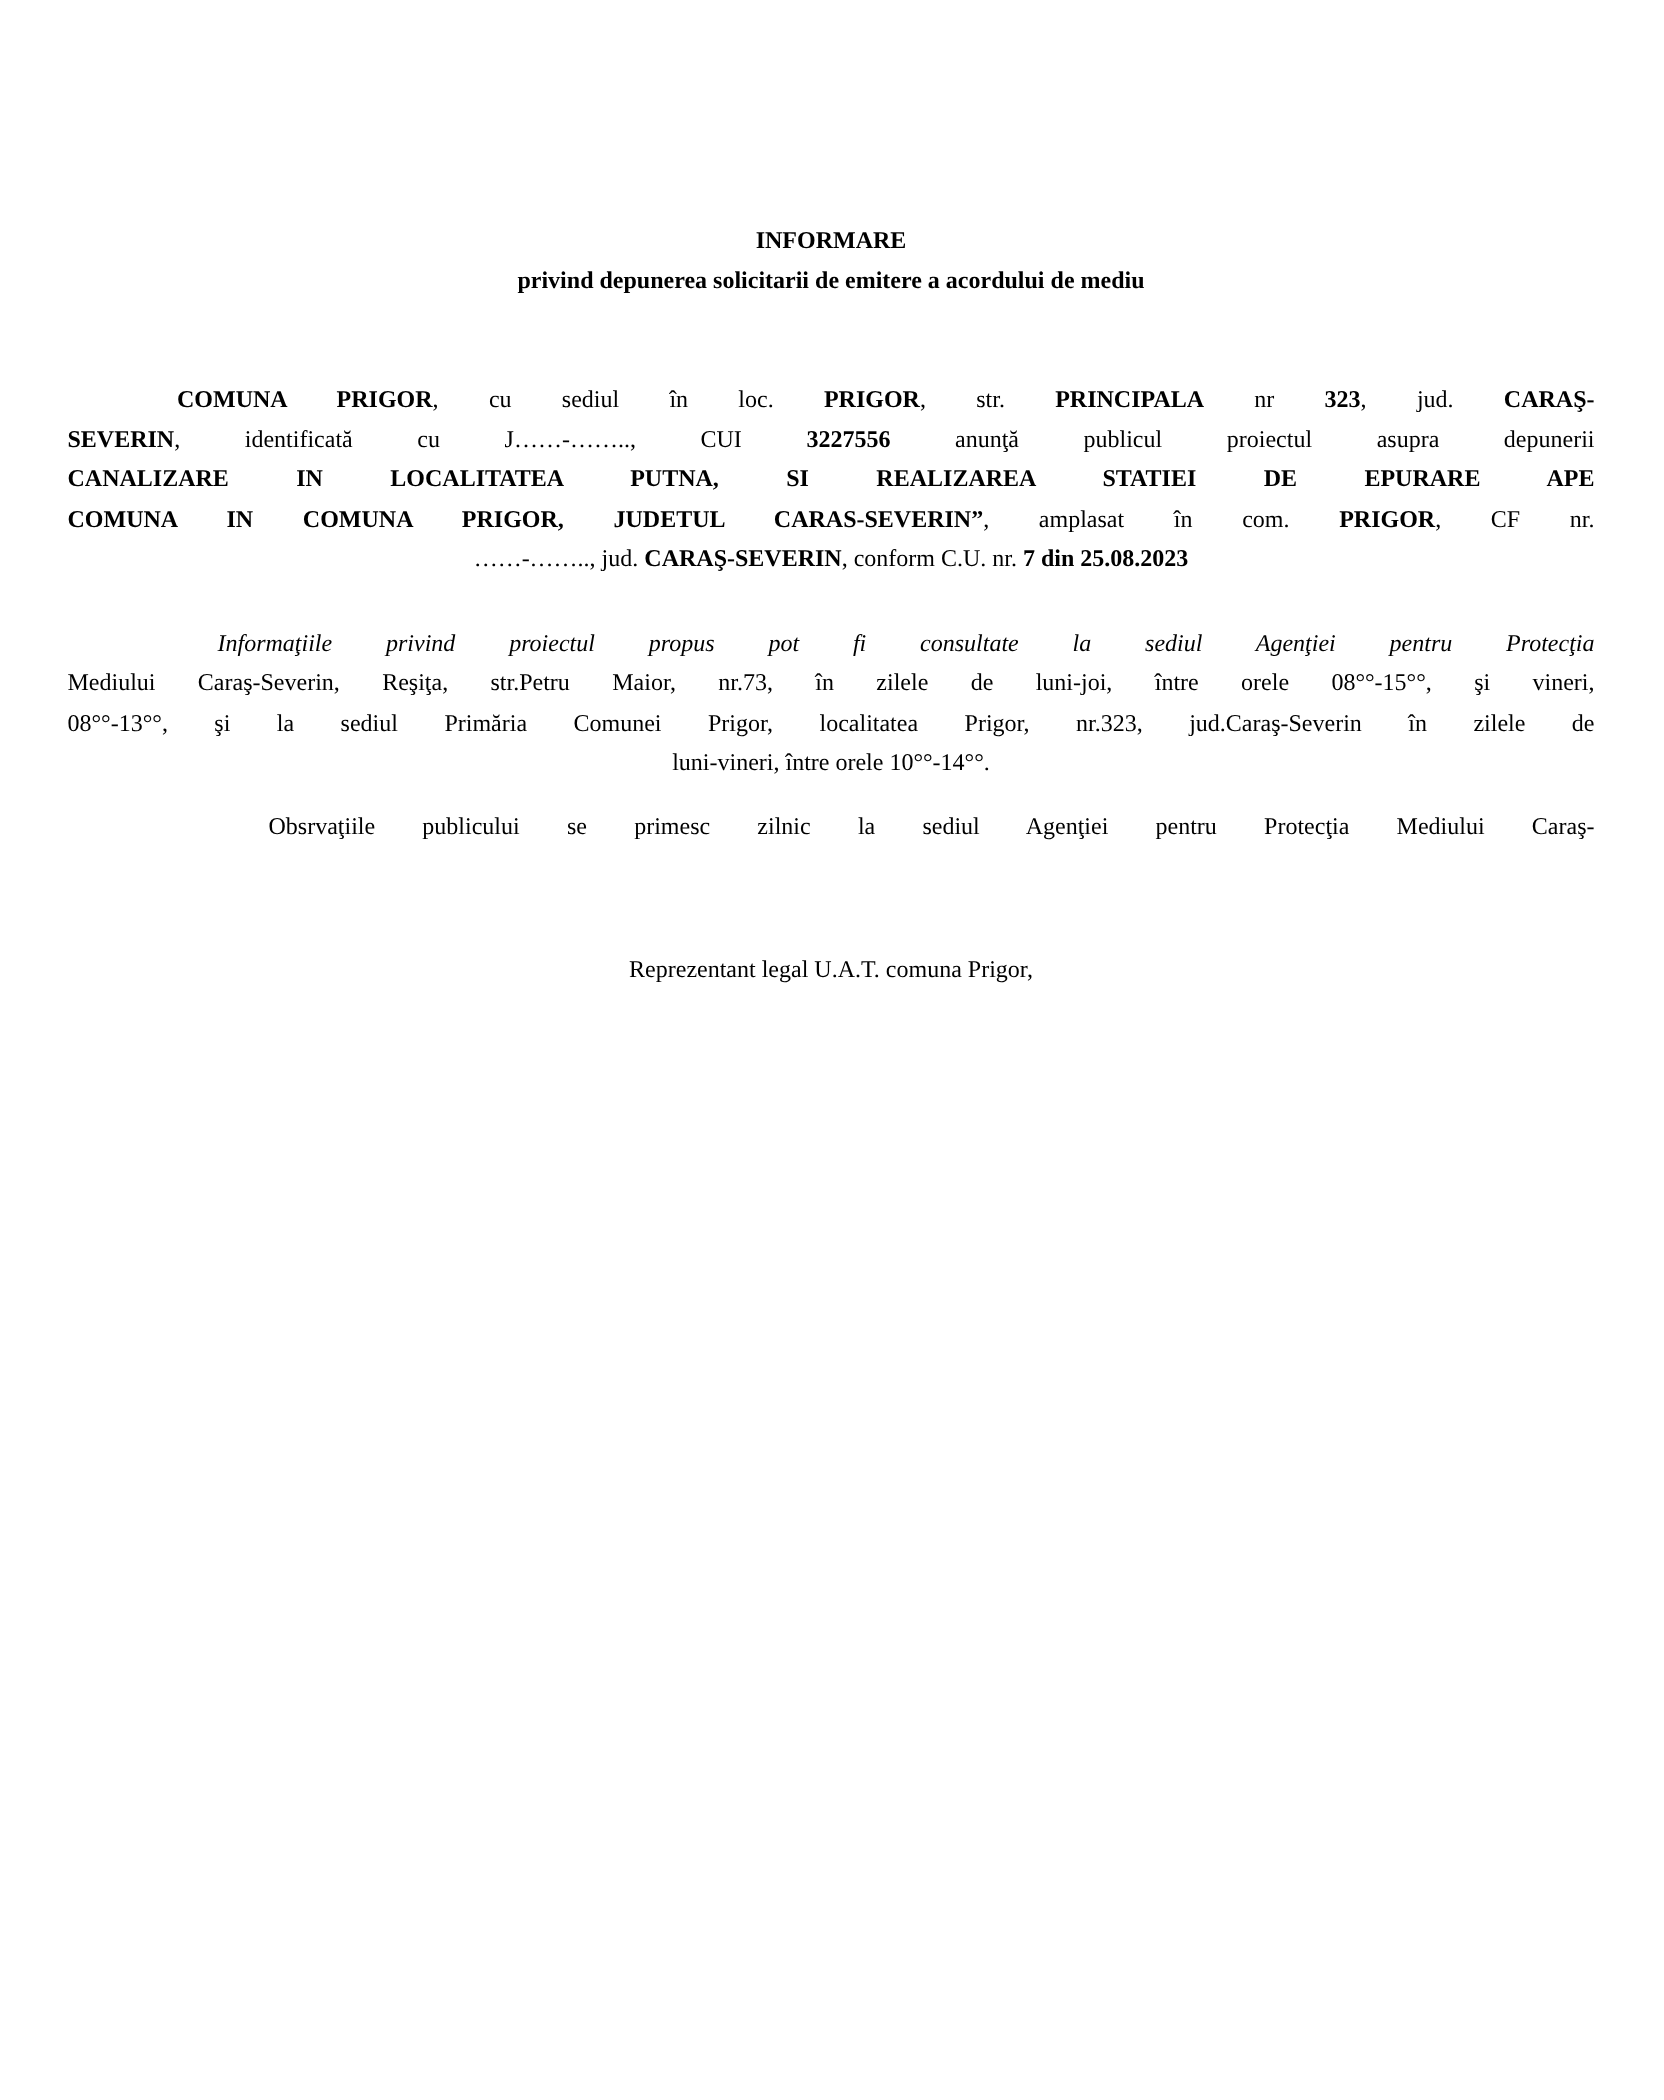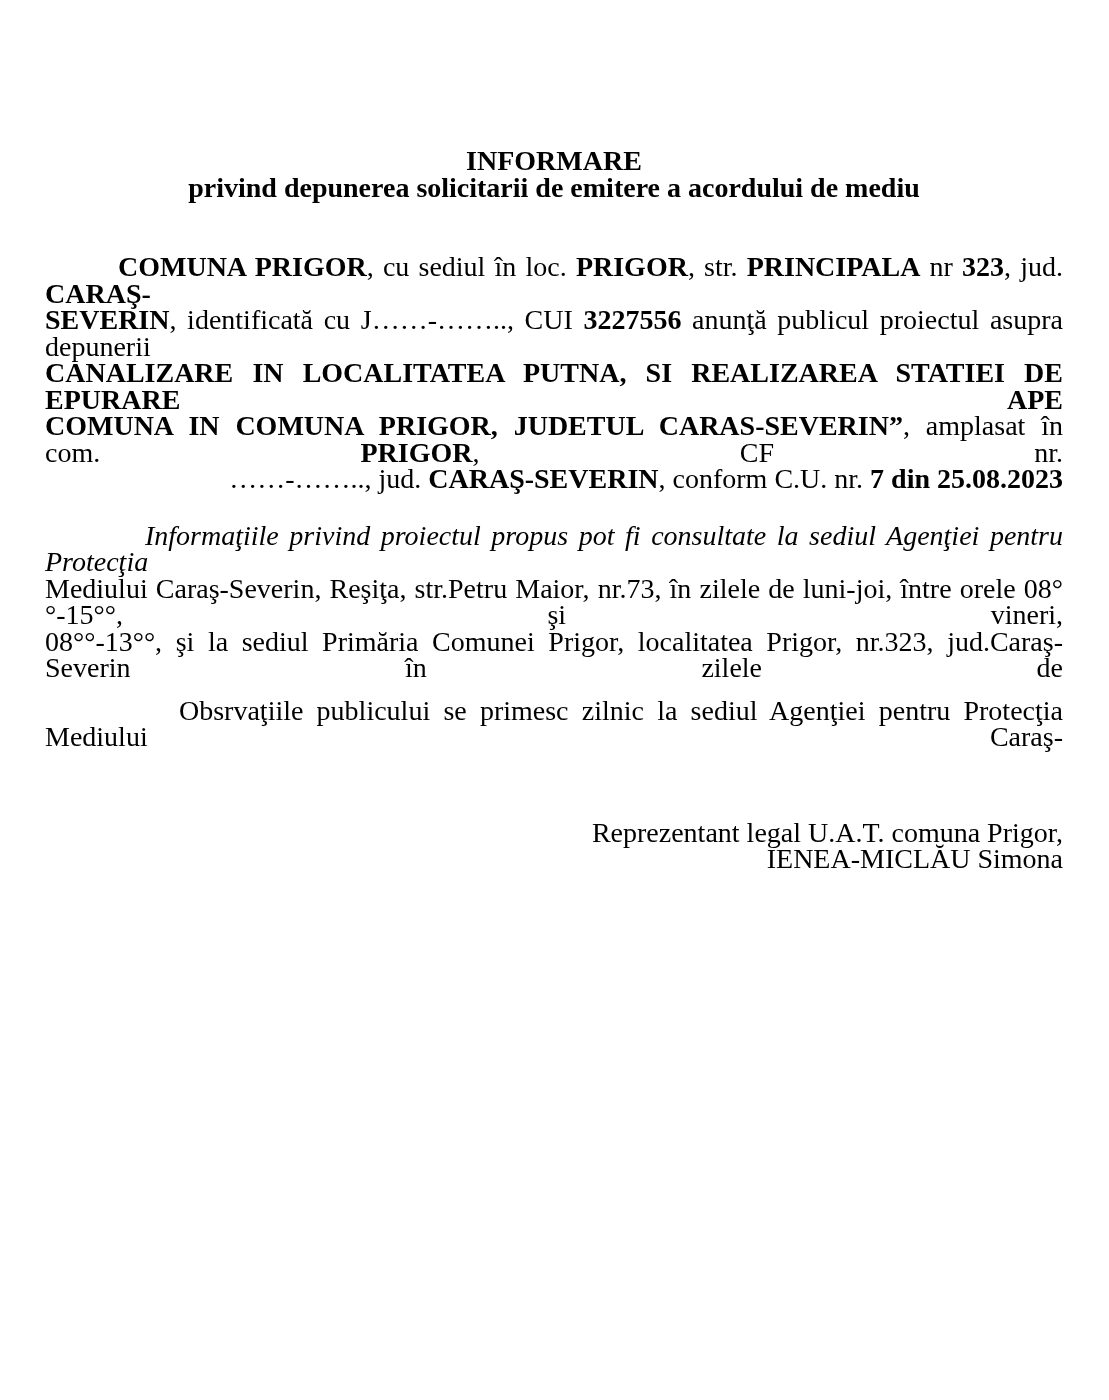--- a/index.html
+++ b/index.html
@@ -3,35 +3,35 @@
 <meta charset="utf-8">
 <style>
   html, body { margin: 0; padding: 0; background: #ffffff; }
   .page {
     position: relative;
     width: 1109px;
     height: 1072px;
     background: #ffffff;
     color: #000000;
     font-family: "Liberation Serif", "DejaVu Serif", serif;
-    font-size: 28px;
+    font-size: 16px;
     line-height: 26.5px;
     overflow: hidden;
     box-sizing: border-box;
   }
   .content {
     box-sizing: border-box;
     padding: 148px 46px 0 45px;
   }
   .doc-title {
     text-align: center;
     font-weight: bold;
   }
   .para { }
-  .line { text-align: right; }
+  .line { text-align: center; }
   .line.just {
     text-align: justify;
     text-align-last: justify;
     -moz-text-align-last: justify;
   }
   .bold { font-weight: bold; margin-top: 18px; }
   .signature { }
 </style>
 </head>
 <body>
@@ -48,24 +48,24 @@
           <div class="line just" style="text-indent: 73px;"><span class="bold">COMUNA PRIGOR</span><span>, cu sediul în loc. </span><span class="bold">PRIGOR</span><span>, str. </span><span class="bold">PRINCIPALA</span><span> nr </span><span class="bold">323</span><span>, jud. </span><span class="bold">CARAŞ-</span></div>
           <div class="line just"><span class="bold">SEVERIN</span><span>, identificată cu J……-…….., CUI </span><span class="bold">3227556</span><span> anunţă publicul proiectul asupra depunerii</span></div>
           <div class="line just"><span class="bold">CANALIZARE IN LOCALITATEA PUTNA, SI REALIZAREA STATIEI DE EPURARE APE</span></div>
           <div class="line just"><span class="bold">COMUNA IN COMUNA PRIGOR, JUDETUL CARAS-SEVERIN”</span><span>, amplasat în com. </span><span class="bold">PRIGOR</span><span>, CF nr.</span></div>
           <div class="line"><span>……-…….., jud. </span><span class="bold">CARAŞ-SEVERIN</span><span>, conform C.U. nr. </span><span class="bold">7 din 25.08.2023</span></div>
         </div>
         <div class="para" style="margin-top: 30px;">
           <div class="line just" style="text-indent: 100px; font-style: italic;"><span>Informaţiile privind proiectul propus pot fi consultate la sediul Agenţiei pentru Protecţia</span></div>
           <div class="line just"><span>Mediului Caraş-Severin, Reşiţa, str.Petru Maior, nr.73, în zilele de luni-joi, între orele 08°°-15°°, şi vineri,</span></div>
           <div class="line just"><span>08°°-13°°, şi la sediul Primăria Comunei Prigor, localitatea Prigor, nr.323, jud.Caraş-Severin în zilele de</span></div>
+          <div class="line"><span>luni-vineri, între orele 10°°-14°°.</span></div>
         </div>
         <div class="para" style="margin-top: 16px;">
           <div class="line just" style="text-indent: 134px;"><span>Obsrvaţiile publicului se primesc zilnic la sediul Agenţiei pentru Protecţia Mediului Caraş-</span></div>
         </div>
       </div>
 
     <div class="signature" style="margin-top:69px">
       <div class="line">Reprezentant legal U.A.T. comuna Prigor,</div>
-      <div class="line">IENEA-MICLĂU Simona</div>
     </div>
   </div>
 </div>
 
 </body></html>

